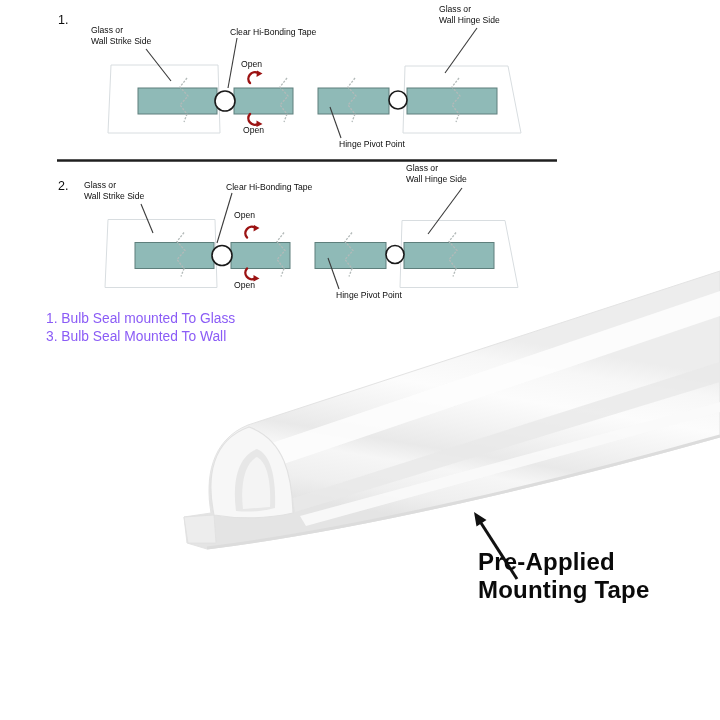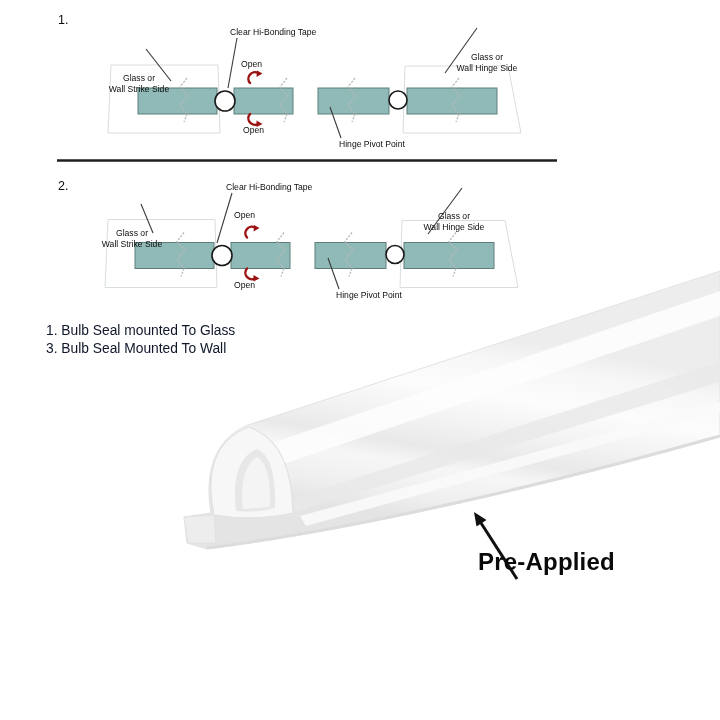--- a/index.html
+++ b/index.html
@@ -1,22 +1,22 @@
 <!DOCTYPE html>
 <html><head>
 <meta charset="utf-8">
 <style>
   html,body{margin:0;padding:0;background:#fff;}
   .stage{position:relative;width:720px;height:720px;background:#ffffff;overflow:hidden;
          font-family:"Liberation Sans",sans-serif;color:#0d0d0d;}
   .art{position:absolute;left:0;top:0;}
   .lbl{position:absolute;font-size:8.6px;line-height:10.5px;white-space:nowrap;color:#0d0d0d;}
-  .lbl.center{text-align:center;white-space:normal;width:96px;margin-top:48px;}
+  .lbl.center{white-space:normal;width:96px;}
   .num{position:absolute;font-size:12.5px;color:#0d0d0d;}
-  .legend{position:absolute;left:46px;top:310px;font-size:13.8px;line-height:17.5px;color:#0f172a;margin-top:12px;}
+  .legend{position:absolute;left:46px;top:310px;font-size:13.8px;line-height:17.5px;color:#8b5cf6;}
   .product-label{position:absolute;left:478px;top:548px;font-size:24px;font-weight:bold;
                  line-height:28px;letter-spacing:.2px;color:#0a0a0a;}
 </style>
 </head>
 <body>
 
 <div class="stage">
 
   <svg class="art" width="720" height="720" viewBox="0 0 720 720">
     <defs>
@@ -120,15 +120,16 @@
   <div class="lbl" style="left:234px;top:280px">Open</div>
   <div class="lbl" style="left:336px;top:290px">Hinge Pivot Point</div>
 
   <div class="legend">
     <div>1. Bulb Seal mounted To Glass</div>
     <div>3. Bulb Seal Mounted To Wall</div>
   </div>
 
   <div class="product-label">
     <div>Pre-Applied</div>
+    <div>Mounting Tape</div>
   </div>
 
 </div>
 
 </body></html>

